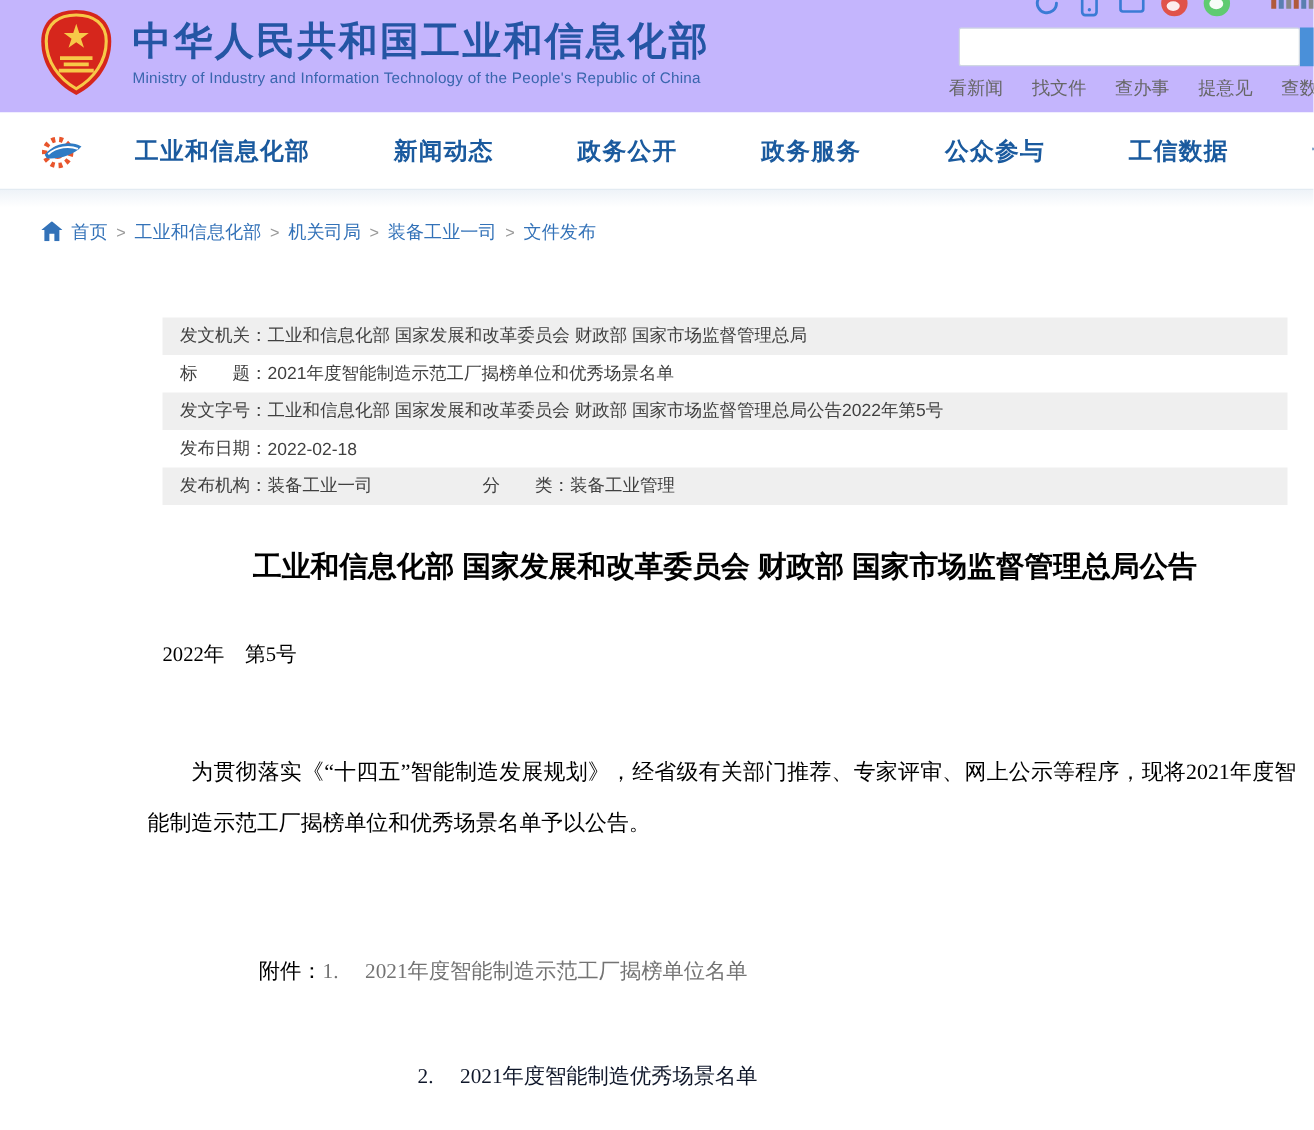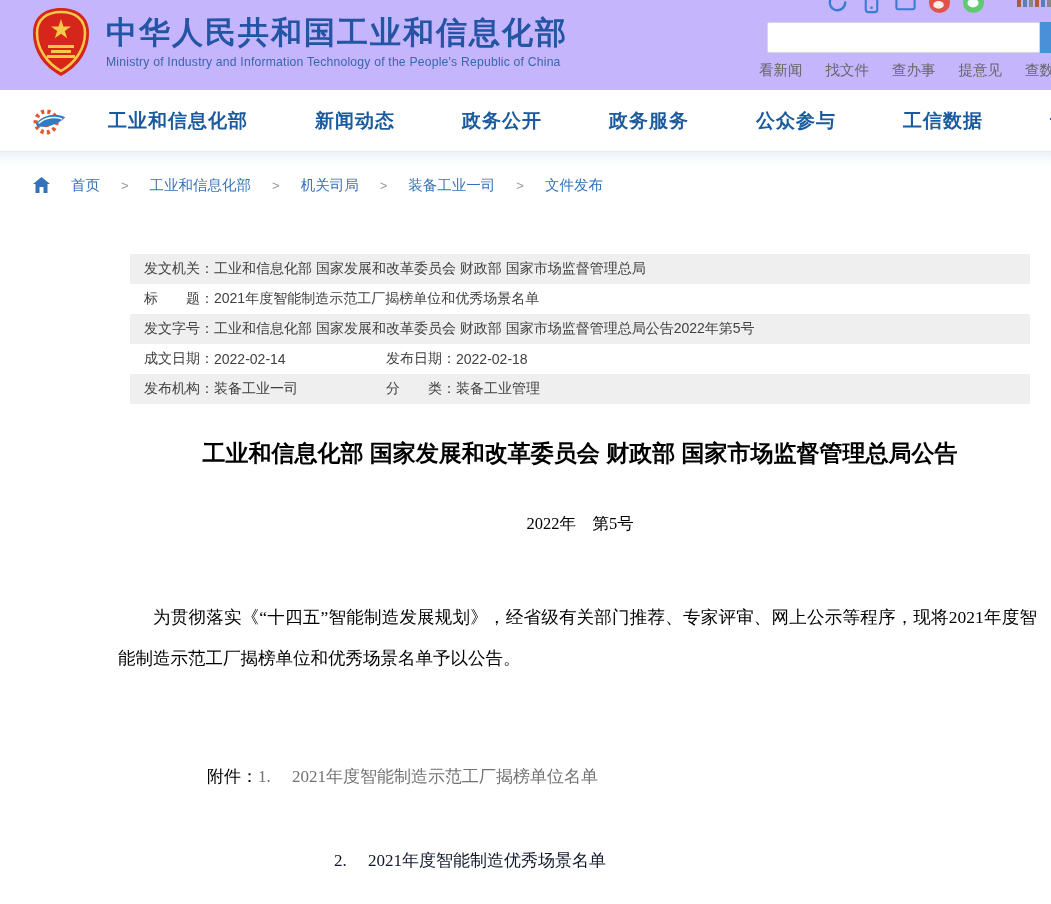--- a/index.html
+++ b/index.html
@@ -30,38 +30,38 @@
 
   
   .navbar { position:relative; height:62px; background:#fff; display:flex; align-items:center;
             padding-left:30px; border-bottom:1px solid #e3ebf2; }
   .nav-logo { width:38px; height:40px; margin-right:40px; flex:0 0 auto; }
   .nav-items { display:flex; gap:67px; align-items:center; white-space:nowrap; }
   .nav-items a { font-size:19px; font-weight:bold; color:#1a5a9e; text-decoration:none; letter-spacing:1px; }
   .nav-shadow { height:14px; background:linear-gradient(to bottom, #eef3f8, #ffffff); }
 
   
-  .breadcrumb { display:flex; align-items:center; gap:21px; padding:10px 0 0 33px; height:28px; }
+  .breadcrumb { display:flex; align-items:center; gap:7px; padding:10px 0 0 33px; height:28px; }
   .breadcrumb a { font-size:14.5px; color:#3372b8; text-decoration:none; white-space:nowrap; }
   .crumb-sep { font-size:13px; color:#999; }
   .home-icon { width:17px; height:16px; }
 
   
   .main { margin:60px 0 0 130px; width:900px; }
 
   .meta-table { width:100%; }
   .meta-row { display:flex; min-height:30px; align-items:center; font-size:14px; color:#404040; }
   .meta-row.gray { background:#efefef; }
   .meta-cell { display:flex; padding-left:14px; align-items:center; }
   .meta-cell.half { width:242px; flex:0 0 auto; }
   .meta-cell .lab, .meta-cell .val { white-space:pre; }
 
   .doc-title { margin-top:34px; text-align:center; font-size:23px; font-weight:bold; color:#000;
                font-family:"Liberation Sans","DejaVu Sans",sans-serif; }
-  .issue-no { margin-top:44px; text-align:center; font-size:16.5px; color:#000;
+  .issue-no { margin-top:44px; text-align:left; font-size:16.5px; color:#000;
               font-family:"Liberation Serif","DejaVu Serif",serif; }
 
   .doc-body { margin-top:62px; margin-left:-12px; width:919px; font-size:17.5px; line-height:41px;
               color:#000; text-indent:2em; text-align:justify;
               font-family:"Liberation Serif","DejaVu Serif",serif; }
 
   .attachments { margin-top:56px; font-family:"Liberation Serif","DejaVu Serif",serif;
                  font-size:17px; color:#000; line-height:28px; }
   .att-line1 { padding-left:43px; white-space:pre; }
   .att-line2 { padding-left:170px; white-space:pre; }
@@ -179,24 +179,20 @@
           <span class="val">2021年度智能制造示范工厂揭榜单位和优秀场景名单</span>
         </div>
       </div>
       <div class="meta-row gray">
         <div class="meta-cell">
           <span class="lab">发文字号：</span>
           <span class="val">工业和信息化部 国家发展和改革委员会 财政部 国家市场监督管理总局公告2022年第5号</span>
         </div>
       </div>
       <div class="meta-row">
-        <div class="meta-cell half">
-          <span class="lab">成文日期：</span>
-          <span class="val">2022-02-14</span>
-        </div>
         <div class="meta-cell">
           <span class="lab">发布日期：</span>
           <span class="val">2022-02-18</span>
         </div>
       </div>
       <div class="meta-row gray">
         <div class="meta-cell half">
           <span class="lab">发布机构：</span>
           <span class="val">装备工业一司</span>
         </div>

